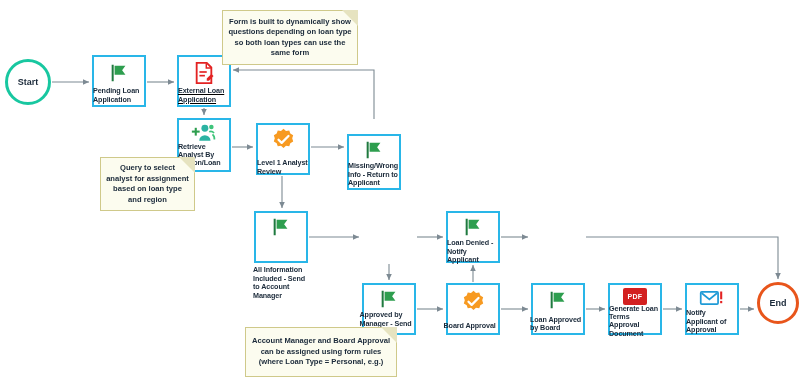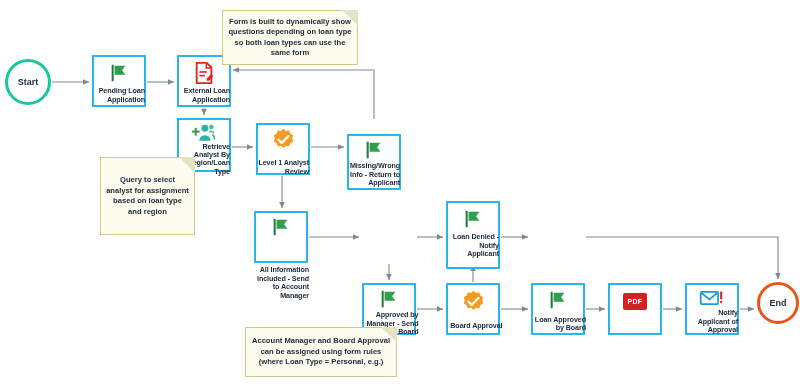--- a/index.html
+++ b/index.html
@@ -27,21 +27,21 @@
   .node .ico{
     height:26px;
     display:flex;align-items:center;justify-content:center;
     margin-top:3px;
   }
   .node .lbl{
     font-size:7.2px;
     line-height:8.6px;
     color:#1b2a3a;
     font-weight:bold;
-    text-align:right;
+    text-align:left;
     width:104%;
     margin-top:1px;
     letter-spacing:-0.1px;
   }
 
   .terminator{
     position:absolute;
     box-sizing:border-box;
     border-radius:50%;
     background:#ffffff;
@@ -148,21 +148,21 @@
   <div class="node" style="left:92px;top:55px;width:54px;height:52px;">
     <span class="ico">
       <svg class="flag-ico" viewBox="0 0 24 24">
           <rect x="4" y="3" width="2.2" height="18" fill="#1f7a3f"></rect>
           <path d="M7.2 4 L19 4 L15.4 9 L19 14 L7.2 14 Z" fill="#2e9e4f"></path>
         </svg>
     </span>
     <span class="lbl">Pending Loan Application</span>
   </div>
 
-  <div class="node" style="left:177px;top:55px;width:54px;height:52px;">
+  <div class="node" style="left:177px;top:55px;width:54px;height:52px;text-decoration:underline;">
     <span class="ico">
       <svg class="doc-ico" viewBox="0 0 24 26">
           <path d="M4 2 h11 l5 5 v17 h-16 z" fill="none" stroke="#e32222" stroke-width="2"></path>
           <path d="M14.5 2.5 v5 h5" fill="none" stroke="#e32222" stroke-width="1.6"></path>
           <rect x="7" y="11" width="8" height="1.8" fill="#e32222"></rect>
           <rect x="7" y="15" width="6" height="1.8" fill="#e32222"></rect>
           <path d="M15 19 l5-5 l2.4 2.4 l-5 5 h-2.4 z" fill="#e32222"></path>
         </svg>
     </span>
     <span class="lbl">External Loan Application</span>
@@ -207,21 +207,21 @@
     <span class="ico">
       <svg class="flag-ico" viewBox="0 0 24 24">
           <rect x="4" y="3" width="2.2" height="18" fill="#1f7a3f"></rect>
           <path d="M7.2 4 L19 4 L15.4 9 L19 14 L7.2 14 Z" fill="#2e9e4f"></path>
         </svg>
     </span>
     <span class="lbl" style="width:112%;margin-top:28px;">All Information Included - Send to Account Manager</span>
   </div>
 
 
-  <div class="node" style="left:446px;top:201px;width:54px;height:68px;">
+  <div class="node" style="left:446px;top:211px;width:54px;height:52px;">
     <span class="ico">
       <svg class="flag-ico" viewBox="0 0 24 24">
           <rect x="4" y="3" width="2.2" height="18" fill="#1f7a3f"></rect>
           <path d="M7.2 4 L19 4 L15.4 9 L19 14 L7.2 14 Z" fill="#2e9e4f"></path>
         </svg>
     </span>
     <span class="lbl">Loan Denied - Notify Applicant</span>
   </div>
 
 
@@ -252,40 +252,41 @@
           <path d="M7.2 4 L19 4 L15.4 9 L19 14 L7.2 14 Z" fill="#2e9e4f"></path>
         </svg>
     </span>
     <span class="lbl" style="margin-top:4px;width:112%;">Loan Approved by Board</span>
   </div>
 
   <div class="node" style="left:608px;top:283px;width:54px;height:52px;">
     <span class="ico">
       <span class="pdf-ico">PDF</span>
     </span>
+    <span class="lbl" style="margin-top:0;line-height:8.2px;">Generate Loan Terms Approval Document</span>
   </div>
 
   <div class="node" style="left:685px;top:283px;width:54px;height:52px;">
     <span class="ico">
       <svg class="mail-ico" viewBox="0 0 30 22">
         <rect x="2" y="4" width="20" height="14" rx="1.2" fill="none" stroke="#1e9ad6" stroke-width="2"></rect>
         <path d="M3 5.2 L12 12.5 L21 5.2" fill="none" stroke="#1e9ad6" stroke-width="2"></path>
         <rect x="24.4" y="3.5" width="2.4" height="9" fill="#e32222"></rect>
         <rect x="24.4" y="14.4" width="2.4" height="2.6" fill="#e32222"></rect>
       </svg>
     </span>
     <span class="lbl">Notify Applicant of Approval</span>
   </div>
 
   <div class="note" style="left:222px;top:10px;width:136px;height:55px;">
     <span class="fold"></span>
     <span>Form is built to dynamically show questions depending on loan type so both loan types can use the same form</span>
   </div>
 
-  <div class="note" style="left:100px;top:157px;width:95px;height:78px;">
+  <div class="note" style="left:100px;top:157px;width:95px;height:54px;">
     <span class="fold"></span>
     <span>Query to select analyst for assignment based on loan type and region</span>
   </div>
 
   <div class="note" style="left:245px;top:327px;width:152px;height:50px;">
     <span class="fold"></span>
     <span>Account Manager and Board Approval can be assigned using form rules (where Loan Type = Personal, e.g.)</span>
   </div>
 
 </div>

